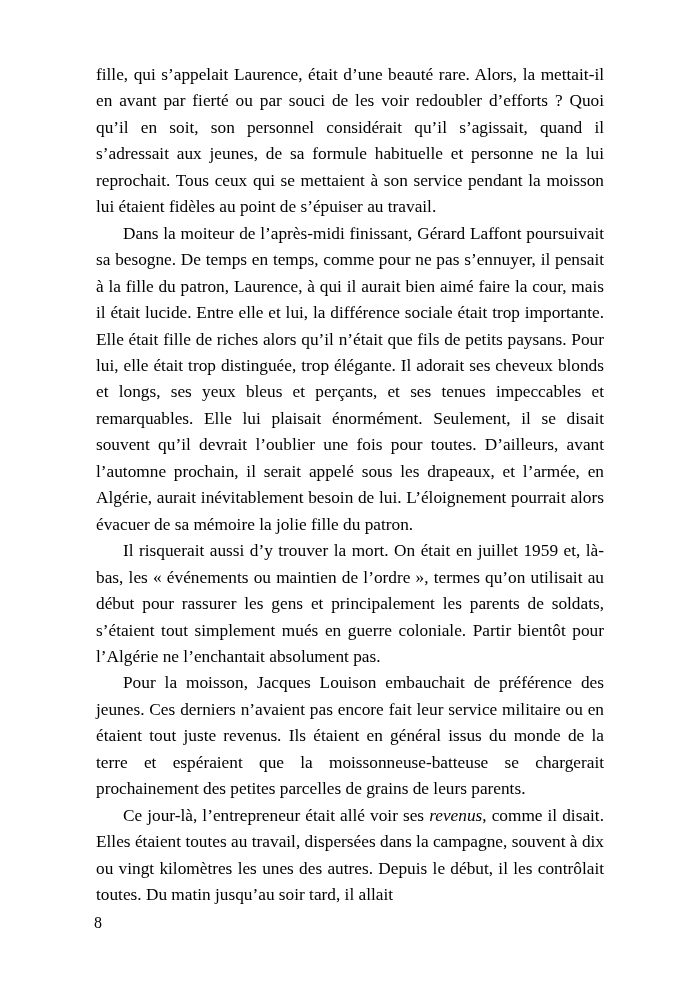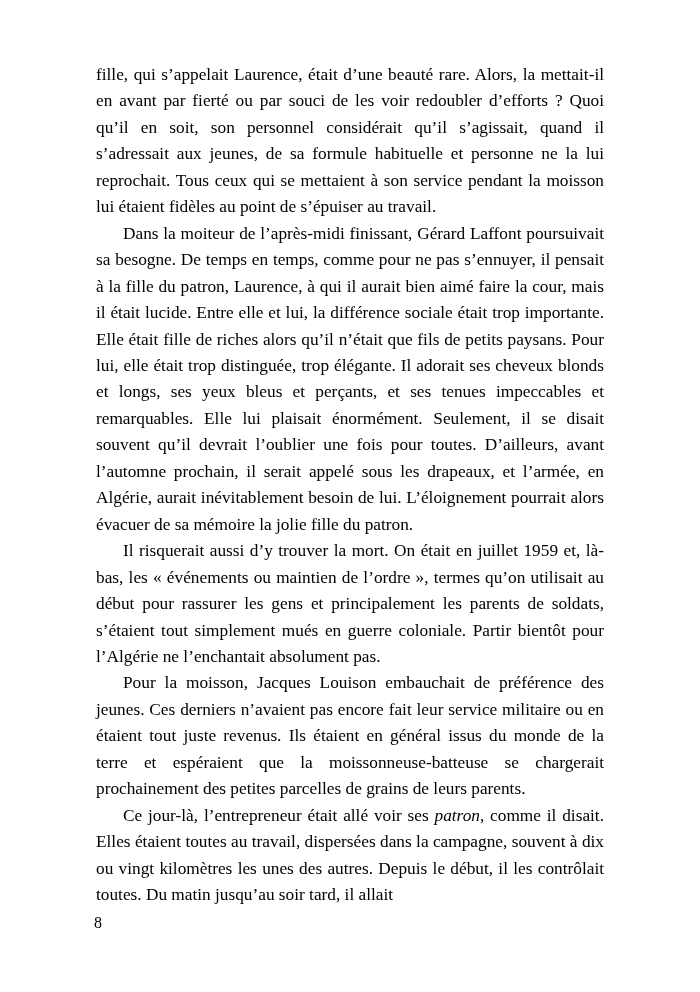--- a/index.html
+++ b/index.html
@@ -68,19 +68,19 @@
   <div class="text-block">
 
     <p class="para no-indent">fille, qui s’appelait Laurence, était d’une beauté rare. Alors, la mettait-il en avant par fierté ou par souci de les voir redoubler d’efforts ? Quoi qu’il en soit, son personnel considérait qu’il s’agissait, quand il s’adressait aux jeunes, de sa formule habituelle et personne ne la lui reprochait. Tous ceux qui se mettaient à son service pendant la moisson lui étaient fidèles au point de s’épuiser au travail.</p>
 
     <p class="para">Dans la moiteur de l’après-midi finissant, Gérard Laffont poursuivait sa besogne. De temps en temps, comme pour ne pas s’ennuyer, il pensait à la fille du patron, Laurence, à qui il aurait bien aimé faire la cour, mais il était lucide. Entre elle et lui, la différence sociale était trop importante. Elle était fille de riches alors qu’il n’était que fils de petits paysans. Pour lui, elle était trop distinguée, trop élégante. Il adorait ses cheveux blonds et longs, ses yeux bleus et perçants, et ses tenues impeccables et remarquables. Elle lui plaisait énormément. Seulement, il se disait souvent qu’il devrait l’oublier une fois pour toutes. D’ailleurs, avant l’automne prochain, il serait appelé sous les drapeaux, et l’armée, en Algérie, aurait inévitablement besoin de lui. L’éloignement pourrait alors évacuer de sa mémoire la jolie fille du patron.</p>
 
     <p class="para">Il risquerait aussi d’y trouver la mort. On était en juillet 1959 et, là-bas, les « événements ou maintien de l’ordre », termes qu’on utilisait au début pour rassurer les gens et principalement les parents de soldats, s’étaient tout simplement mués en guerre coloniale. Partir bientôt pour l’Algérie ne l’enchantait absolument pas.</p>
 
     <p class="para">Pour la moisson, Jacques Louison embauchait de préférence des jeunes. Ces derniers n’avaient pas encore fait leur service militaire ou en étaient tout juste revenus. Ils étaient en général issus du monde de la terre et espéraient que la moissonneuse-batteuse se chargerait prochainement des petites parcelles de grains de leurs parents.</p>
 
-    <p class="para">Ce jour-là, l’entrepreneur était allé voir ses <em>patron</em>, comme il disait. Elles étaient toutes au travail, dispersées dans la campagne, souvent à dix ou vingt kilomètres les unes des autres. Depuis le début, il les contrôlait toutes. Du matin jusqu’au soir tard, il allait</p>
+    <p class="para">Ce jour-là, l’entrepreneur était allé voir ses <em>revenus</em>, comme il disait. Elles étaient toutes au travail, dispersées dans la campagne, souvent à dix ou vingt kilomètres les unes des autres. Depuis le début, il les contrôlait toutes. Du matin jusqu’au soir tard, il allait</p>
 
   </div>
 
   <div class="page-number">8</div>
 
 </div>
 
 </body></html>

